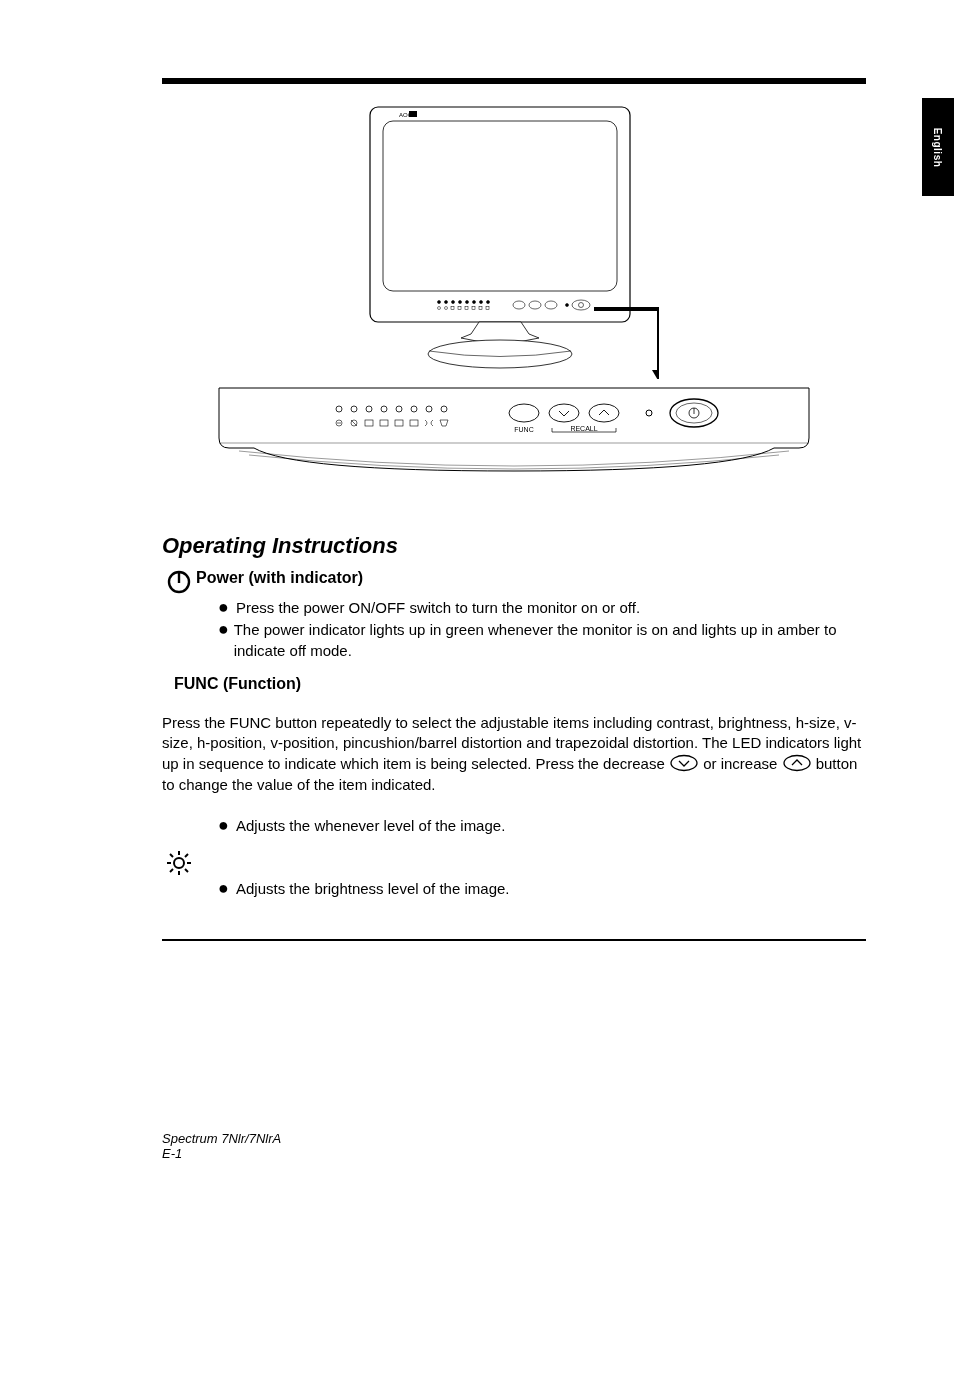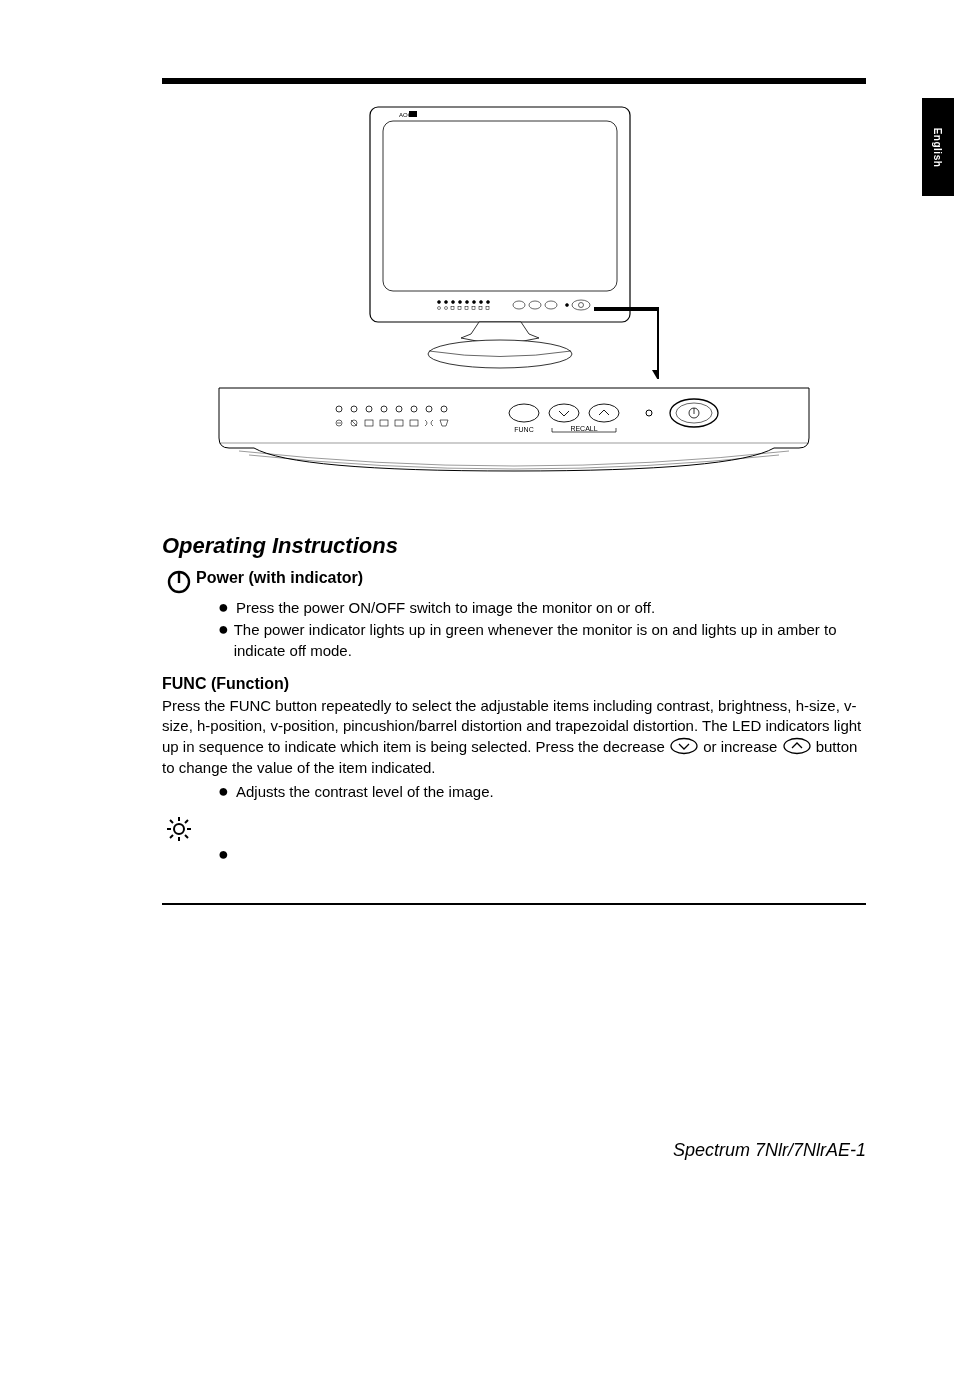--- a/index.html
+++ b/index.html
@@ -13,29 +13,29 @@
 .monitor-svg { display: block; margin: 0 auto 4px auto; }
 .panel-svg { display: block; }
 
 .section-h { font-weight: bold; font-style: italic; font-size: 22px; margin-bottom: 10px; }
 .sub-h { font-weight: bold; font-size: 16px; margin-bottom: 2px; }
 .icon-col { width: 34px; text-align: center; }
 .icon-bullet-row { display: flex; align-items: flex-start; margin-top: 2px; }
 .ul-block { margin-left: 56px; }
 .li-row { display: flex; align-items: flex-start; line-height: 1.35; margin-bottom: 2px; }
 .li-bullet { width: 18px; font-size: 18px; line-height: 1; }
-.para { line-height: 1.38; margin: 3px 0; }
+.para { line-height: 1.38; margin: 20px 0; }
 .group-gap { margin-top: 14px; }
 .ital { font-style: italic; }
 
 
 svg.icon { width: 26px; height: 26px; }
 svg.btn-icon { width: 30px; height: 18px; vertical-align: -3px; }
 
-.footer { display: flex; justify-content: flex-end; font-size: 18px; position: absolute; bottom: 52px; left: 162px; right: 88px; }
+.footer { display: flex; justify-content: flex-start; font-size: 13px; position: absolute; bottom: 52px; left: 162px; right: 88px; flex-direction: column; }
 </style>
 </head>
 <body>
 
 <div class="page">
 
   <div class="sidebar-tab">
     <span class="sidebar-text">English</span>
   </div>
 
@@ -159,45 +159,45 @@
           <line x1="13" y1="2" x2="13" y2="14" stroke="#000" stroke-width="2.4"></line>
         </svg>
     </div>
     <div style="flex:1">
       <div class="sub-h">Power (with indicator)</div>
     </div>
   </div>
   <div class="ul-block">
     <div class="li-row">
         <span class="li-bullet">●</span>
-        <span>Press the power ON/OFF switch to image the monitor on or off.</span>
+        <span>Press the power ON/OFF switch to turn the monitor on or off.</span>
       </div>
     <div class="li-row">
         <span class="li-bullet">●</span>
         <span>The power indicator lights up in green whenever the monitor is on and lights up in amber to indicate off mode.</span>
       </div>
   </div>
 
   <div class="group-gap">
-    <div class="sub-h" style="margin-left:0">FUNC (Function)</div>
+    <div class="sub-h" style="margin-left:12px">FUNC (Function)</div>
     <p class="para">
       <span>Press the FUNC button repeatedly to select the adjustable items including contrast, brightness, h-size, v-size, h-position, v-position, pincushion/barrel distortion and trapezoidal distortion. The LED indicators light up in sequence to indicate which item is being selected. Press the decrease <svg class="btn-icon" viewBox="0 0 30 18">
             <ellipse cx="15" cy="9" rx="13" ry="7.5" fill="none" stroke="#000" stroke-width="1.3"></ellipse>
             <path d="M10,7 L15,12 L20,7" fill="none" stroke="#000" stroke-width="1.3"></path>
           </svg> or increase <svg class="btn-icon" viewBox="0 0 30 18">
             <ellipse cx="15" cy="9" rx="13" ry="7.5" fill="none" stroke="#000" stroke-width="1.3"></ellipse>
             <path d="M10,11 L15,6 L20,11" fill="none" stroke="#000" stroke-width="1.3"></path>
           </svg> button to change the value of the item indicated.</span>
     </p>
   </div>
 
   <div class="ul-block">
     <div class="li-row">
         <span class="li-bullet">●</span>
-        <span>Adjusts the contrast level of the image.</span>
+        <span>Adjusts the whenever level of the image.</span>
       </div>
   </div>
 
   <div class="icon-bullet-row group-gap">
     <div class="icon-col">
       <svg class="icon" viewBox="0 0 26 26">
         <circle cx="13" cy="13" r="5" fill="none" stroke="#000" stroke-width="2"></circle>
         <g stroke="#000" stroke-width="2">
           <line x1="13" y1="1" x2="13" y2="5"></line>
             <line x1="13" y1="21" x2="13" y2="25"></line>
@@ -207,20 +207,21 @@
             <line x1="19" y1="19" x2="22" y2="22"></line>
           <line x1="22" y1="4" x2="19" y2="7"></line>
             <line x1="7" y1="19" x2="4" y2="22"></line>
         </g>
       </svg>
     </div>
   </div>
   <div class="ul-block">
     <div class="li-row">
         <span class="li-bullet">●</span>
+        <span>Adjusts the brightness level of the image.</span>
       </div>
   </div>
 
   <div class="hr-bottom"></div>
 
   <div class="footer">
     <span class="ital">Spectrum 7Nlr/7NlrA</span>
     <span class="ital">E-1</span>
   </div>
 

